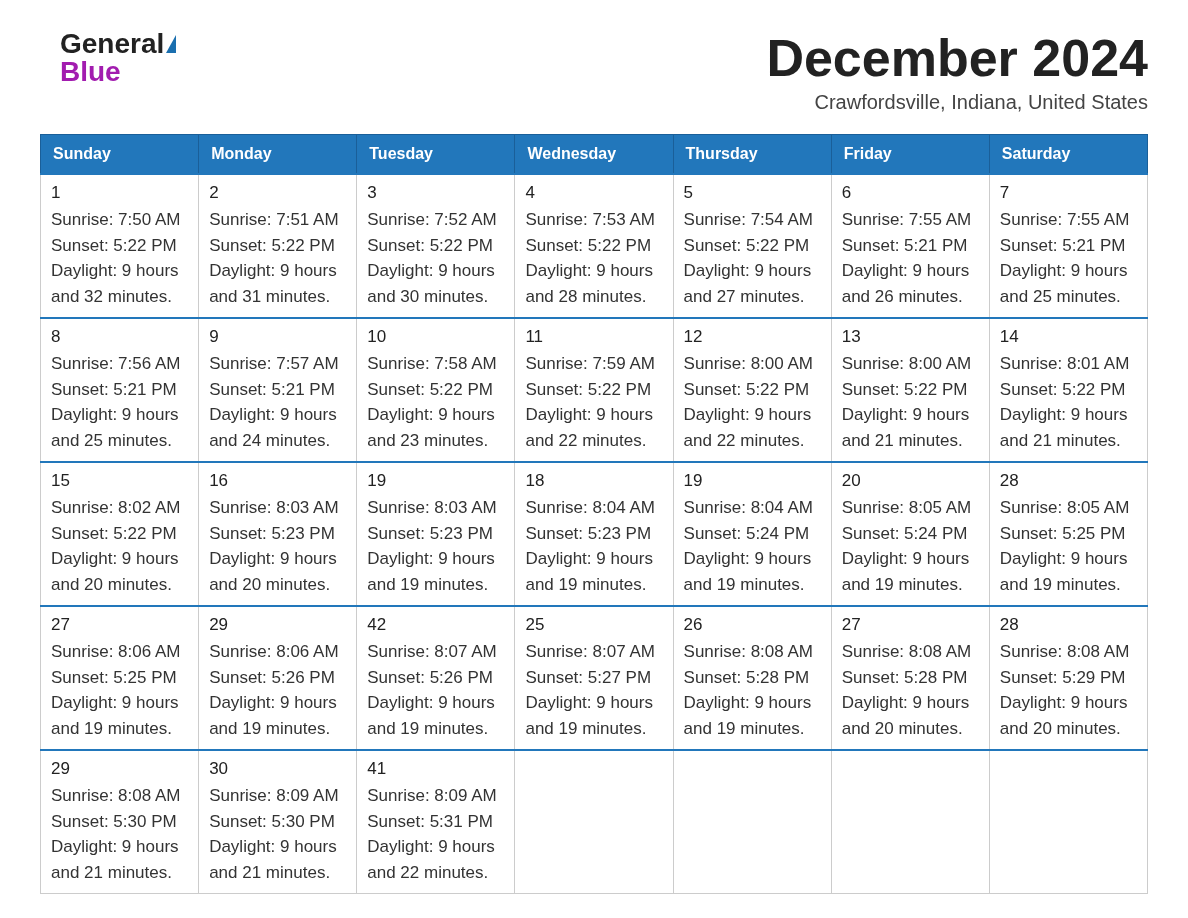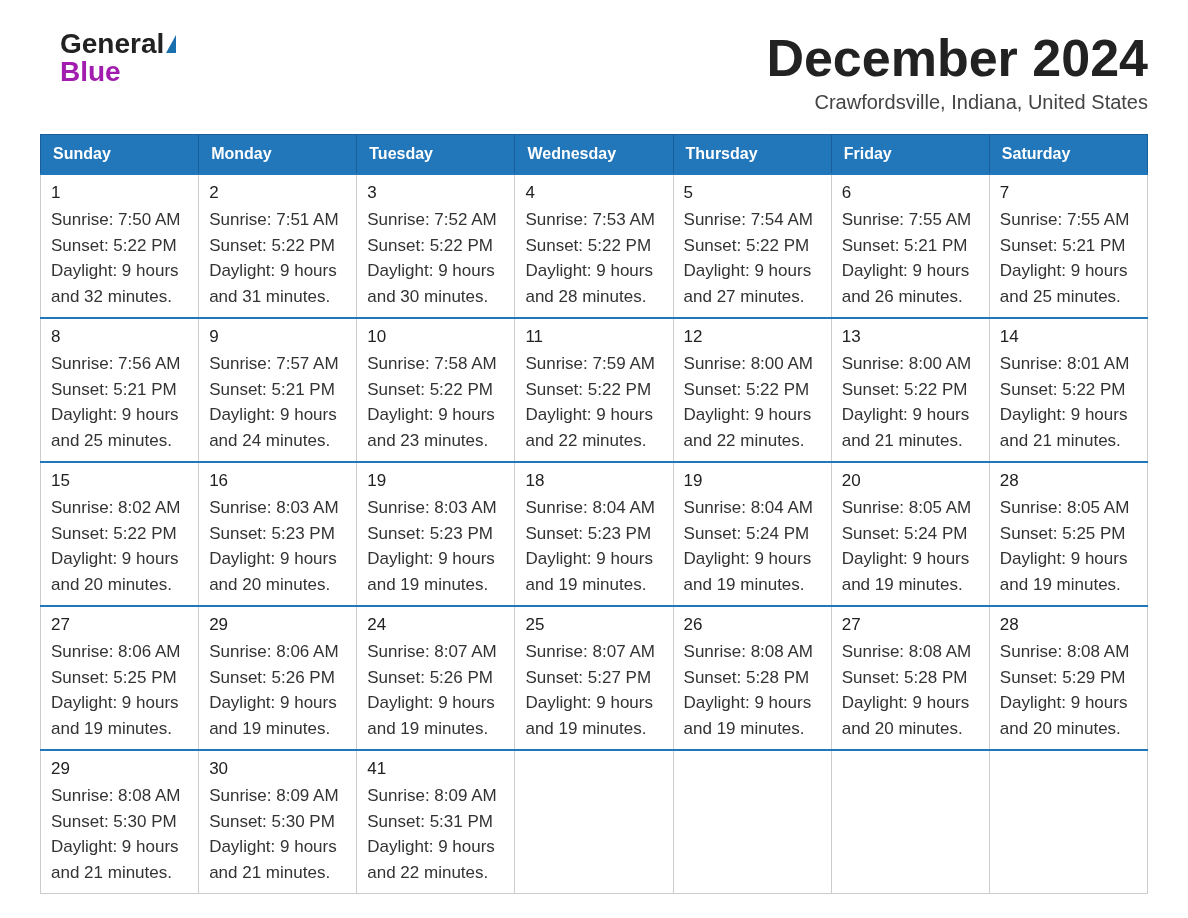--- a/index.html
+++ b/index.html
@@ -316,21 +316,21 @@
       </td>
         <td>
         <span class="day-num">29</span>
         <div class="day-info">
           Sunrise: 8:06 AM<br>
           Sunset: 5:26 PM<br>
           Daylight: 9 hours and 19 minutes.
         </div>
       </td>
         <td>
-        <span class="day-num">24</span>
+        <span class="day-num">42</span>
         <div class="day-info">
           Sunrise: 8:07 AM<br>
           Sunset: 5:26 PM<br>
           Daylight: 9 hours and 19 minutes.
         </div>
       </td>
         <td>
         <span class="day-num">25</span>
         <div class="day-info">
           Sunrise: 8:07 AM<br>

